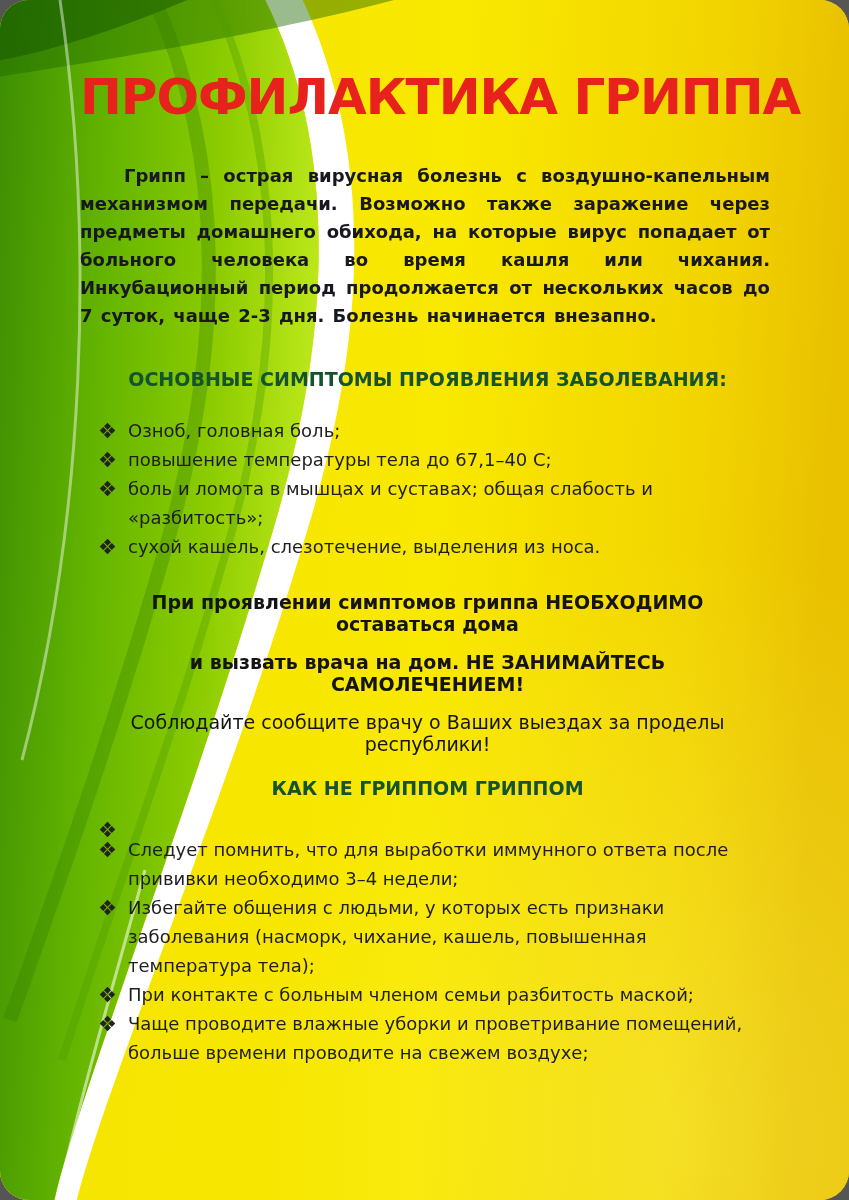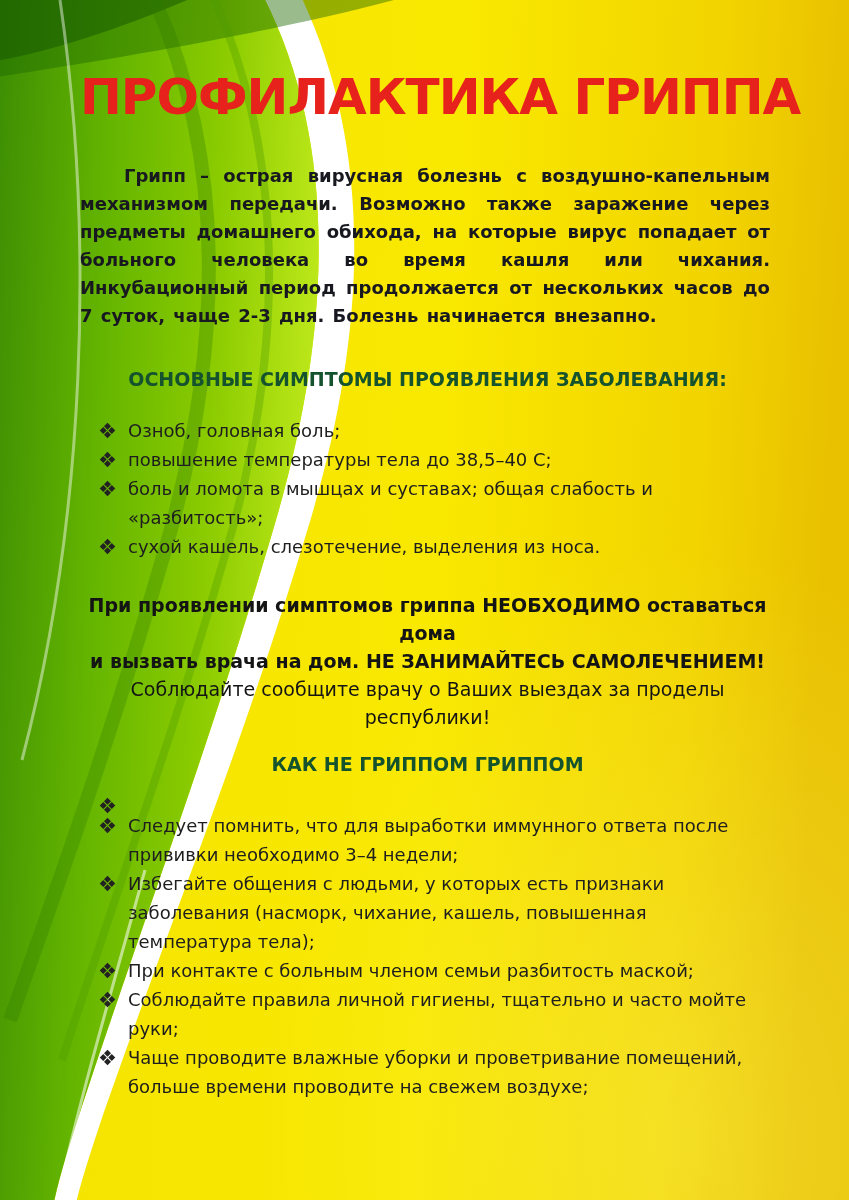--- a/index.html
+++ b/index.html
@@ -3,20 +3,21 @@
 <meta charset="utf-8">
 <style>
   html,body{margin:0;padding:0;background:#555;}
   .page{
     position:relative;
     width:849px;height:1200px;
     margin:0 auto;
     overflow:hidden;
     background:#f6e300;
     font-family:"DejaVu Sans","Liberation Sans",sans-serif;
+    border-radius:29px;
   }
   .bg{position:absolute;inset:0;z-index:0;display:block;}
   .content{position:relative;z-index:2;padding:0 74px 0 80px;}
 
   .title{
     margin:68px 0 0 0;
     font-size:50px;line-height:58px;
     font-weight:bold;letter-spacing:-1px;
     color:#e7211b;text-align:center;
     white-space:nowrap;
@@ -48,21 +49,21 @@
     margin:9px 15px 0 0;
     transform:rotate(45deg);
     background-image:
       linear-gradient(#222,#222),linear-gradient(#222,#222),
       linear-gradient(#222,#222),linear-gradient(#222,#222);
     background-size:45% 45%;
     background-position:0 0,100% 0,0 100%,100% 100%;
     background-repeat:no-repeat;
   }
   .warning{margin:30px 0 0 0;text-align:center;}
-  .warning p{margin:0;font-size:19px;line-height:28px;color:#141414;}
+  .warning p{margin:16px;font-size:19px;line-height:22px;color:#141414;}
   .warning p.w-bold{font-weight:bold;}
 </style>
 </head>
 <body>
 
 <div class="page">
 
   <svg class="bg" width="849" height="1200" viewBox="0 0 849 1200" aria-hidden="true">
     <defs>
       <linearGradient id="yellowGrad" x1="0" y1="0" x2="1" y2="0.08">
@@ -119,21 +120,21 @@
 
     <h2 class="teal-heading">ОСНОВНЫЕ СИМПТОМЫ ПРОЯВЛЕНИЯ ЗАБОЛЕВАНИЯ:</h2>
 
     <ul class="list">
       <li>
         <span class="bullet"></span>
         <span>Озноб, головная боль;</span>
       </li>
       <li>
         <span class="bullet"></span>
-        <span>повышение температуры тела до 38,5–40 С;</span>
+        <span>повышение температуры тела до 67,1–40 С;</span>
       </li>
       <li>
         <span class="bullet"></span>
         <span>боль и ломота в мышцах и суставах; общая слабость и «разбитость»;</span>
       </li>
       <li>
         <span class="bullet"></span>
         <span>сухой кашель, слезотечение, выделения из носа.</span>
       </li>
     </ul>
@@ -157,23 +158,19 @@
       <li>
         <span class="bullet"></span>
         <span>Избегайте общения с людьми, у которых есть признаки заболевания (насморк, чихание, кашель, повышенная температура тела);</span>
       </li>
       <li>
         <span class="bullet"></span>
         <span>При контакте с больным членом семьи разбитость маской;</span>
       </li>
       <li>
         <span class="bullet"></span>
-        <span>Соблюдайте правила личной гигиены, тщательно и часто мойте руки;</span>
-      </li>
-      <li>
-        <span class="bullet"></span>
         <span>Чаще проводите влажные уборки и проветривание помещений, больше времени проводите на свежем воздухе;</span>
       </li>
 
     </ul>
 
   </div>
 </div>
 
 </body></html>

